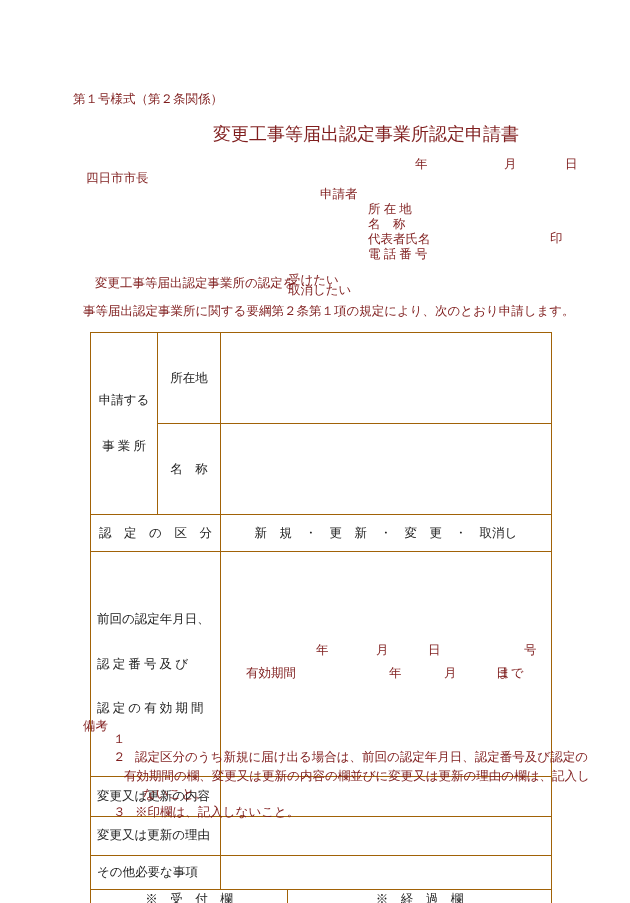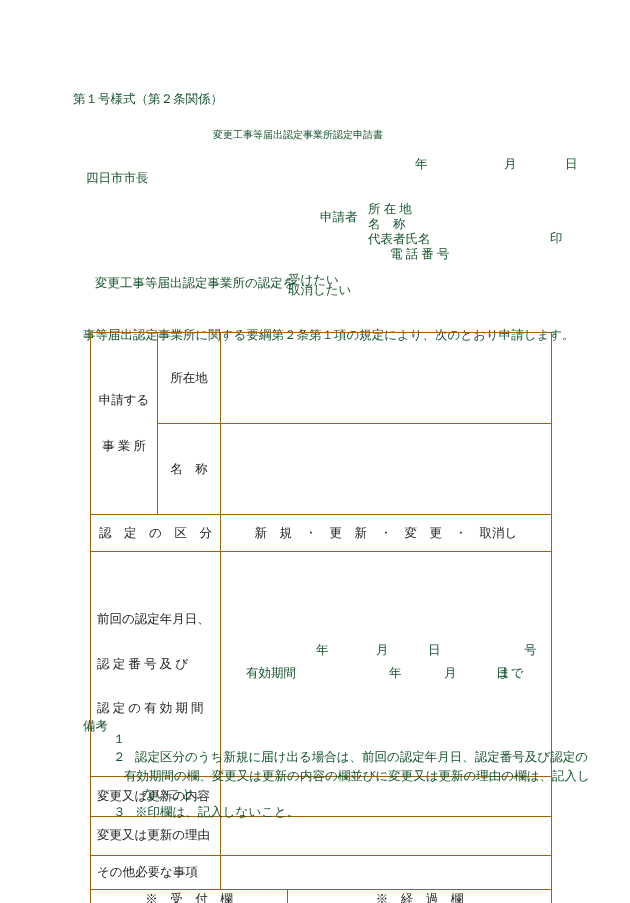--- a/index.html
+++ b/index.html
@@ -10,23 +10,23 @@
     background: #ffffff;
     font-family: "Liberation Serif", "DejaVu Serif", serif;
     color: #1d1d1d;
     overflow: hidden;
   }
   .t {
     position: absolute;
     white-space: pre;
     font-size: 12.5px;
     line-height: 13px;
-    color: #14532d;
+    color: #7f1d1d;
   }
-  .title { font-size: 10px; letter-spacing: 0px; }
+  .title { font-size: 18px; letter-spacing: 0px; }
   
   #form-table {
     position: absolute;
     left: 90px;
     top: 332px;
     width: 461px;
     border-collapse: collapse;
     table-layout: fixed;
   }
   #form-table td {
@@ -52,31 +52,31 @@
 
   <div class="t" style="left:73px; top:93px;">第１号様式（第２条関係）</div>
   <div class="t title" style="left:213px; top:128px;">変更工事等届出認定事業所認定申請書</div>
 
   <div class="t" style="left:415px; top:158px;">年</div>
   <div class="t" style="left:504px; top:158px;">月</div>
   <div class="t" style="left:565px; top:158px;">日</div>
 
   <div class="t" style="left:86px; top:172px;">四日市市長</div>
 
-  <div class="t" style="left:320px; top:211px;text-align:center;">申請者</div>
+  <div class="t" style="left:320px; top:188px;text-align:center;">申請者</div>
   <div class="t" style="left:368px; top:203px;">所 在 地</div>
   <div class="t" style="left:368px; top:218px;">名　称</div>
   <div class="t" style="left:368px; top:233px;">代表者氏名</div>
   <div class="t" style="left:550px; top:232px;">印</div>
-  <div class="t" style="left:390px; top:248px;">電 話 番 号</div>
+  <div class="t" style="left:368px; top:248px;">電 話 番 号</div>
 
   <div class="t" style="left:95px; top:277px;">変更工事等届出認定事業所の認定を</div>
   <div class="t" style="left:288px; top:274px;">受けたい</div>
   <div class="t" style="left:288px; top:284px;">取消したい</div>
-  <div class="t" style="left:83px; top:305px;margin-top:24px;">事等届出認定事業所に関する要綱第２条第１項の規定により、次のとおり申請します。</div>
+  <div class="t" style="left:83px; top:305px;">事等届出認定事業所に関する要綱第２条第１項の規定により、次のとおり申請します。</div>
 
   <table id="form-table">
     <colgroup>
       <col style="width:67px">
         <col style="width:63px">
         <col style="width:67px">
         <col style="width:264px">
     </colgroup>
     <tbody>
         <tr style="height:30px;">

